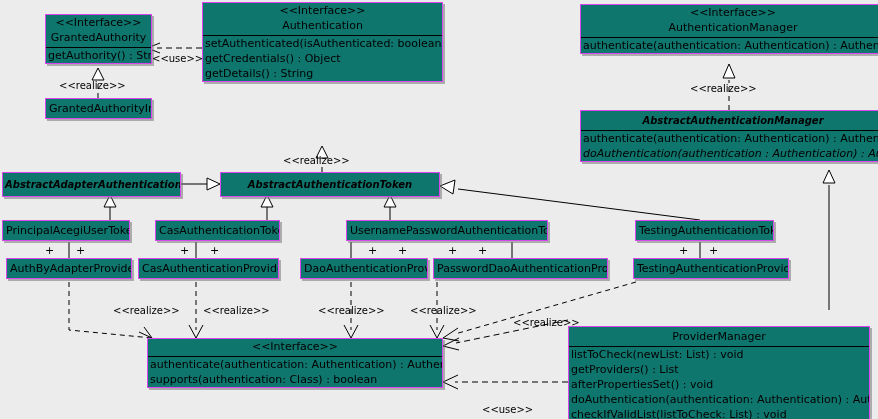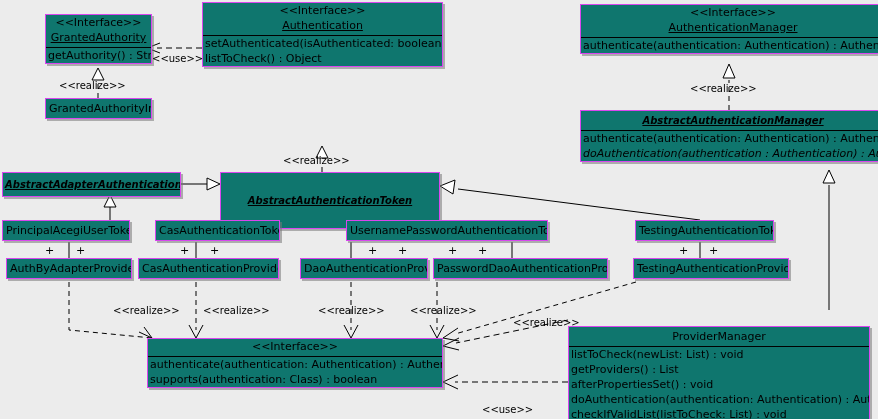--- a/index.html
+++ b/index.html
@@ -23,21 +23,21 @@
   }
   .hdr{
     padding:1px 3px 2px 3px;
     text-align:center;
     font-size:11px;
     line-height:14px;
     color:#000;
     white-space:nowrap;
   }
   .stereo{font-size:11px;line-height:14px;text-align:center;white-space:nowrap;}
-  .cname{font-size:11px;line-height:15px;text-align:center;white-space:nowrap;text-decoration:underline;}
+  .cname{font-size:11px;line-height:15px;text-align:center;white-space:nowrap;}
   .cname.italic{font-style:italic;font-weight:bold;font-size:10px;}
   .sep{border-top:1px solid #000;height:0;font-size:0;line-height:0;}
   .ops{padding:0;}
   .op{
     font-size:11px;line-height:15px;
     padding:0 0 0 2px;
     white-space:nowrap;
     color:#000;
   }
   .op.italic{font-style:italic;}
@@ -157,21 +157,22 @@
   </div>
 
   <div class="uml" style="left:202px;top:2px;width:241px;">
     <div class="hdr">
       <div class="stereo">&lt;&lt;Interface&gt;&gt;</div>
       <div class="cname">Authentication</div>
     </div>
     <div class="sep"></div>
     <div class="ops">
       <div class="op">setAuthenticated(isAuthenticated: boolean) : void</div>
-      <div class="op">listToCheck() : Object</div>
+      <div class="op">getCredentials() : Object</div>
+      <div class="op">getDetails() : String</div>
     </div>
   </div>
 
   <div class="uml" style="left:580px;top:4px;width:306px;">
     <div class="hdr">
       <div class="stereo">&lt;&lt;Interface&gt;&gt;</div>
       <div class="cname">AuthenticationManager</div>
     </div>
     <div class="sep"></div>
     <div class="ops">
@@ -188,21 +189,21 @@
       <div class="op">authenticate(authentication: Authentication) : Authentication</div>
       <div class="op italic">doAuthentication(authentication : Authentication) : Authentication</div>
     </div>
   </div>
 
   <div class="uml" style="left:2px;top:172px;width:179px;">
     <div class="cname italic" style="padding:4px 2px;">AbstractAdapterAuthenticationToken</div>
   </div>
 
   <div class="uml" style="left:220px;top:172px;width:220px;">
-    <div class="cname italic" style="padding:20px 2px;">AbstractAuthenticationToken</div>
+    <div class="cname italic" style="padding:4px 2px;">AbstractAuthenticationToken</div>
   </div>
 
   <div class="uml" style="left:2px;top:220px;width:128px;">
     <div class="plain-name">PrincipalAcegiUserToken</div>
   </div>
 
   <div class="uml" style="left:155px;top:220px;width:125px;">
     <div class="plain-name">CasAuthenticationToken</div>
   </div>
 

